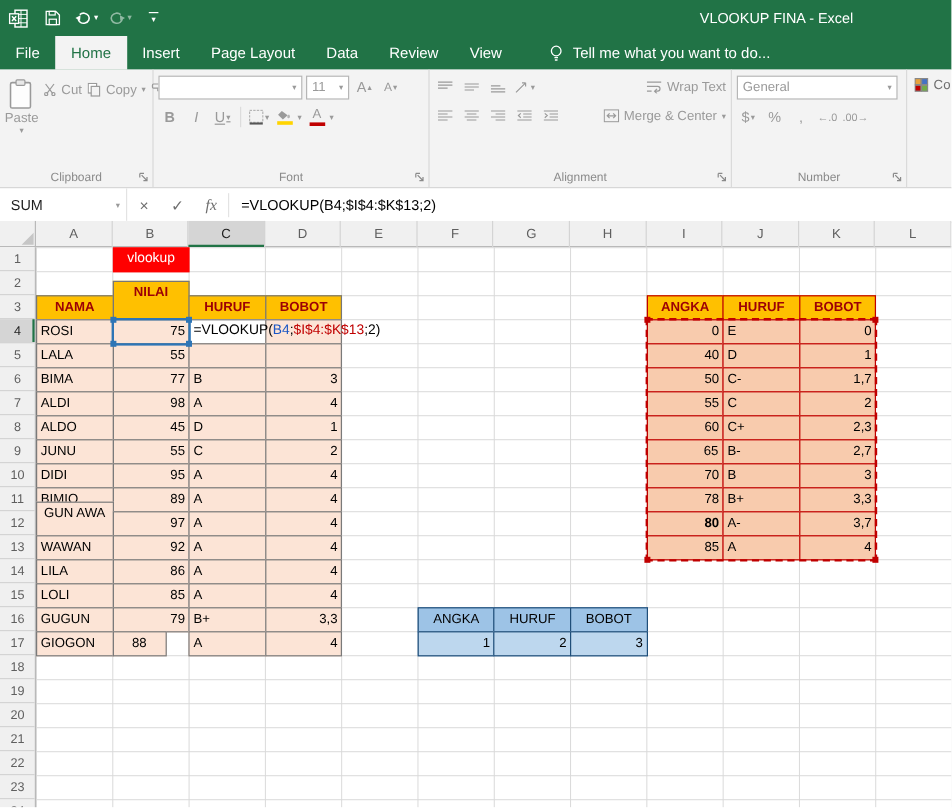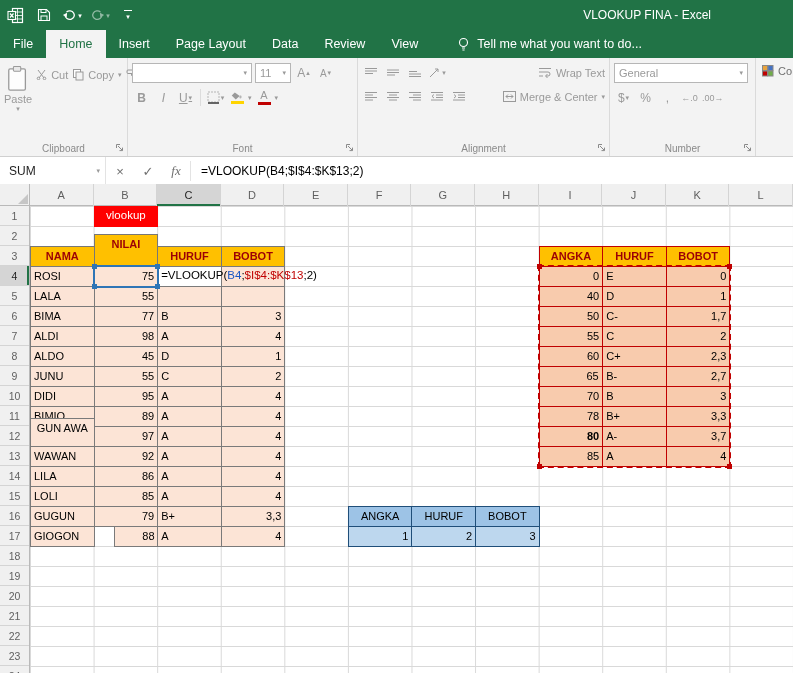--- a/index.html
+++ b/index.html
@@ -463,21 +463,21 @@
       <div class="cell td-peach" style="left: 190.749px; top: 260px; width: 64.583px; height: 21px; text-align: right;">4</div>
       <div class="cell td-peach" style="left: 0px; top: 280px; width: 64.583px; height: 21px; text-align: left;">LOLI</div>
       <div class="cell td-peach" style="left: 63.583px; top: 280px; width: 64.583px; height: 21px; text-align: right;">85</div>
       <div class="cell td-peach" style="left: 127.166px; top: 280px; width: 64.583px; height: 21px; text-align: left;">A</div>
       <div class="cell td-peach" style="left: 190.749px; top: 280px; width: 64.583px; height: 21px; text-align: right;">4</div>
       <div class="cell td-peach" style="left: 0px; top: 300px; width: 64.583px; height: 21px; text-align: left;">GUGUN</div>
       <div class="cell td-peach" style="left: 63.583px; top: 300px; width: 64.583px; height: 21px; text-align: right;">79</div>
       <div class="cell td-peach" style="left: 127.166px; top: 300px; width: 64.583px; height: 21px; text-align: left;">B+</div>
       <div class="cell td-peach" style="left: 190.749px; top: 300px; width: 64.583px; height: 21px; text-align: right;">3,3</div>
       <div class="cell td-peach" style="left: 0px; top: 320px; width: 64.583px; height: 21px; text-align: left;">GIOGON</div>
-      <div class="cell td-peach" style="left: 63.583px; top: 320px; width: 45px; height: 21px; text-align: right; margin-left: 20px;">88</div>
+      <div class="cell td-peach" style="left: 63.583px; top: 320px; width: 45px; height: 21px; text-align: center;">88</div>
       <div class="cell td-peach" style="left: 127.166px; top: 320px; width: 64.583px; height: 21px; text-align: left;">A</div>
       <div class="cell td-peach" style="left: 190.749px; top: 320px; width: 64.583px; height: 21px; text-align: right;">4</div>
       <div class="cell th-salmon" style="left: 508.664px; top: 40px; width: 64.583px; height: 21px; text-align: center;">ANGKA</div>
       <div class="cell th-salmon" style="left: 572.247px; top: 40px; width: 64.583px; height: 21px; text-align: center;">HURUF</div>
       <div class="cell th-salmon" style="left: 635.83px; top: 40px; width: 64.583px; height: 21px; text-align: center;">BOBOT</div>
       <div class="cell td-salmon" style="left: 508.664px; top: 60px; width: 64.583px; height: 21px; text-align: right;">0</div>
       <div class="cell td-salmon" style="left: 572.247px; top: 60px; width: 64.583px; height: 21px; text-align: left;">E</div>
       <div class="cell td-salmon" style="left: 635.83px; top: 60px; width: 64.583px; height: 21px; text-align: right;">0</div>
       <div class="cell td-salmon" style="left: 508.664px; top: 80px; width: 64.583px; height: 21px; text-align: right;">40</div>
       <div class="cell td-salmon" style="left: 572.247px; top: 80px; width: 64.583px; height: 21px; text-align: left;">D</div>

